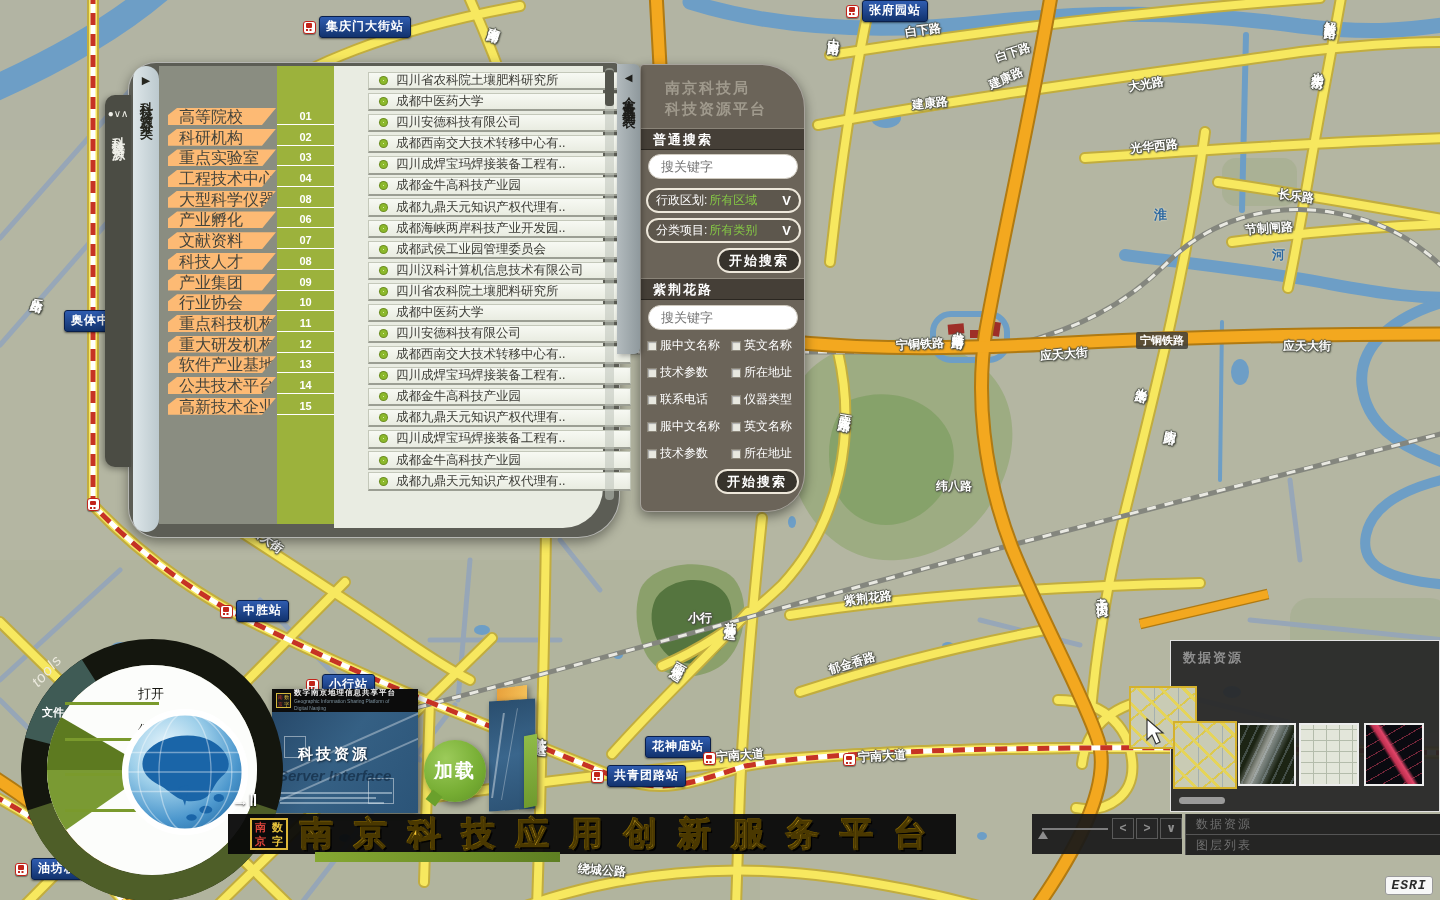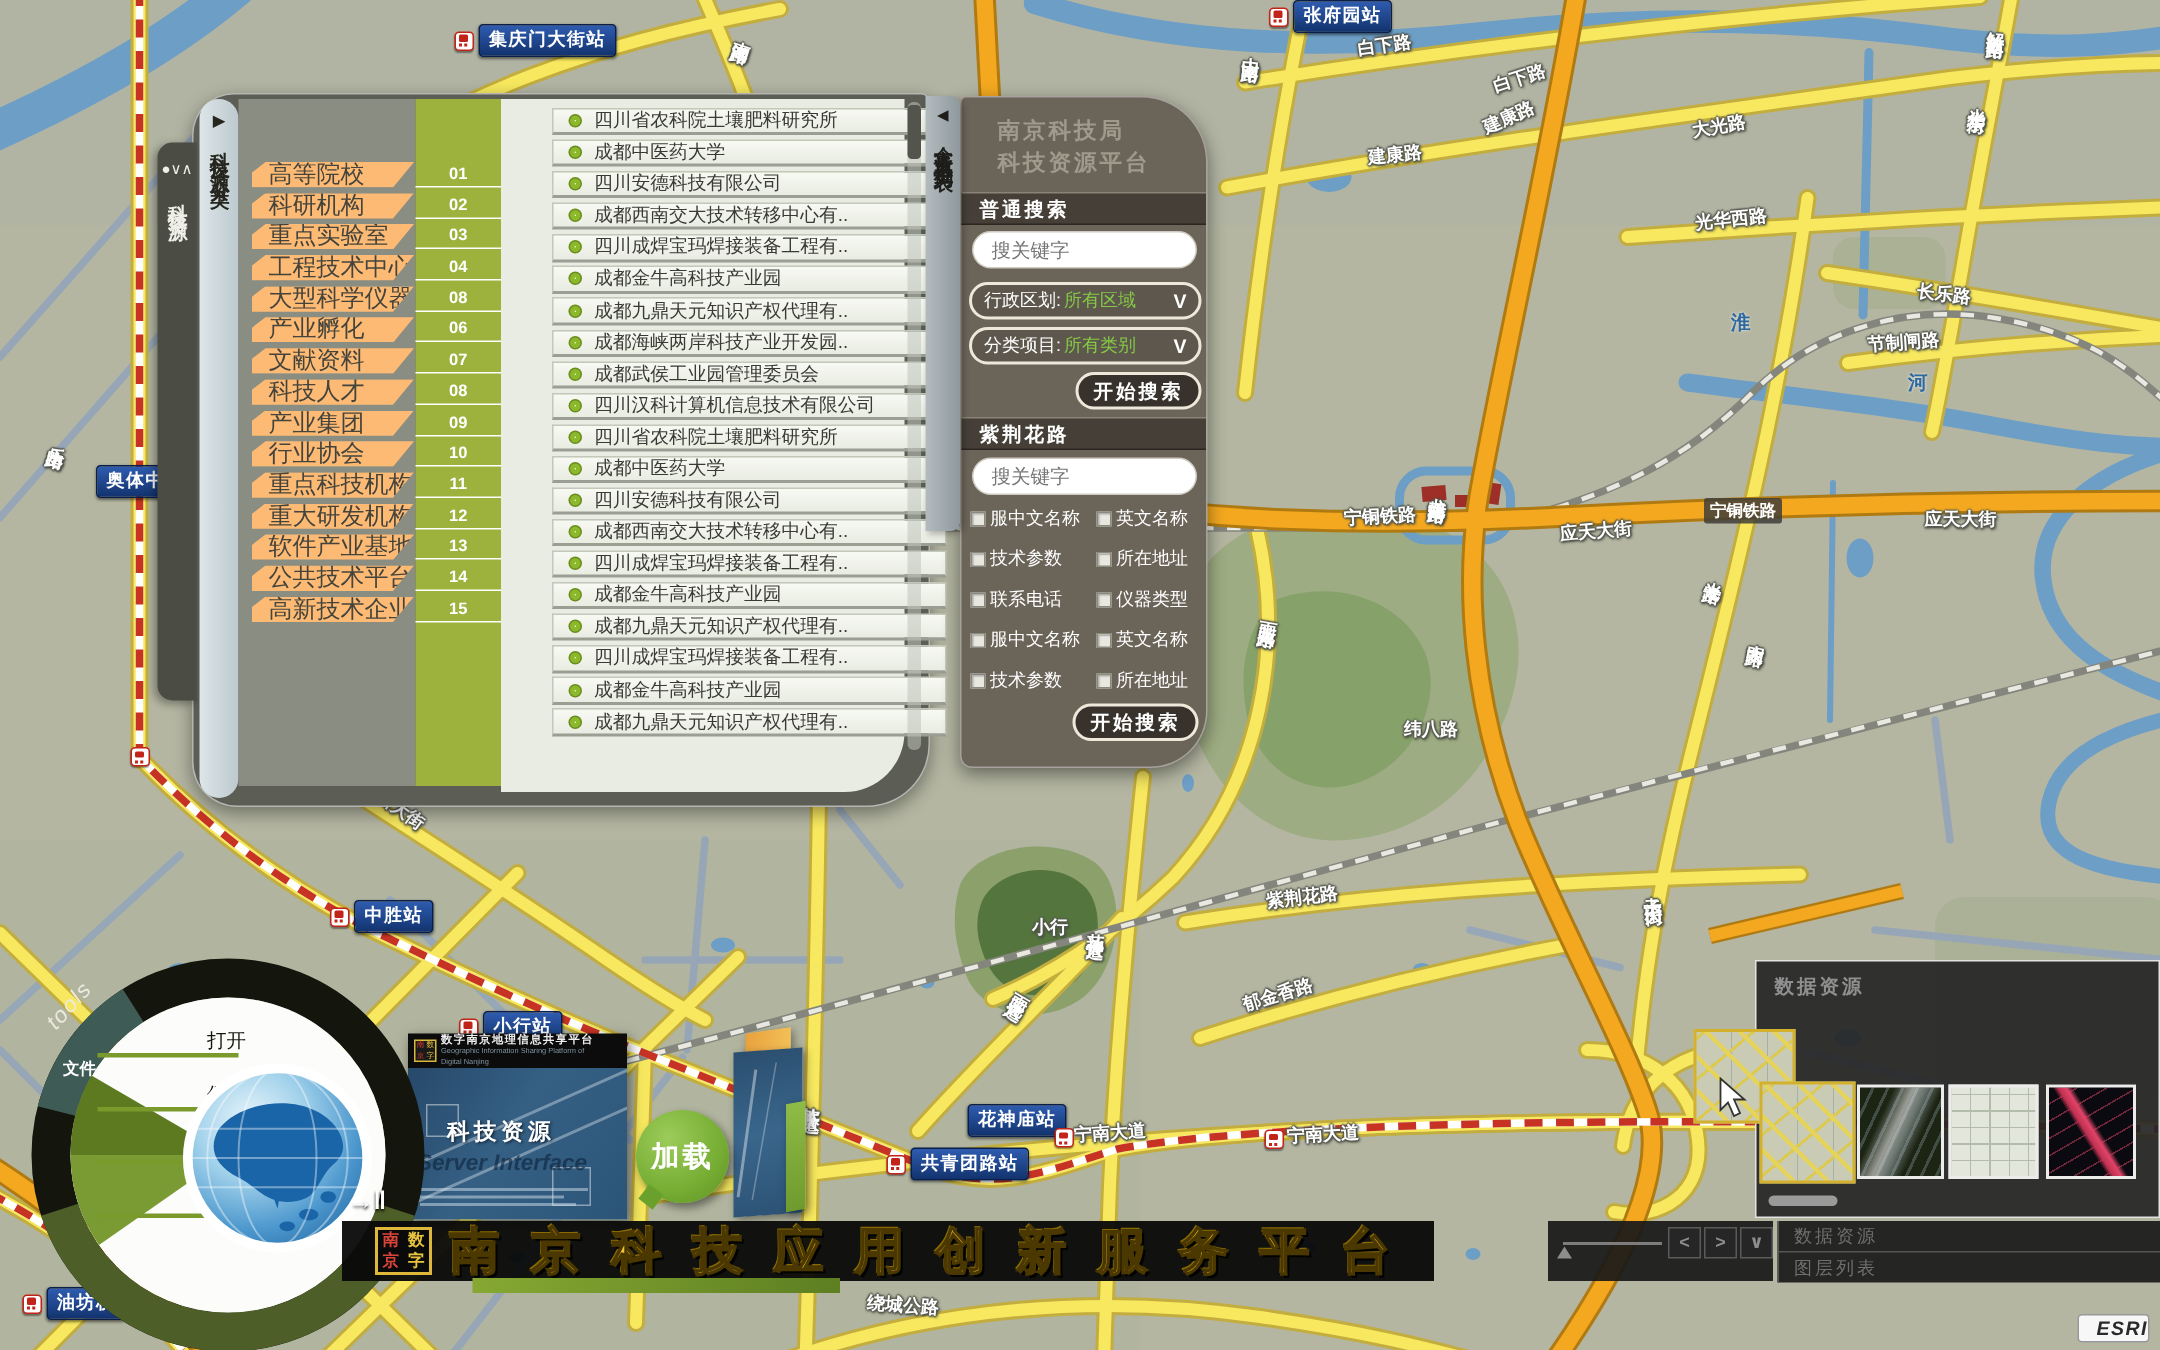--- a/index.html
+++ b/index.html
@@ -163,21 +163,21 @@
   #platform-bar{position:absolute;left:1185px;top:814px;width:255px;height:41px;background:rgba(30,30,30,.95);
       z-index:25;display:flex;}
   #pb-title{width:152px;color:#fff;font-size:12.5px;font-weight:bold;display:flex;align-items:center;
       justify-content:center;letter-spacing:.5px;}
   #pb-links{flex:1;border-left:1px solid #555;display:flex;flex-direction:column;}
   .pb-link{flex:1;color:#6f6f6f;font-size:12px;display:flex;align-items:center;padding-left:10px;
       letter-spacing:2px;cursor:pointer;}
   .pb-link:first-child{border-bottom:1px solid #555;}
   #esri-logo{position:absolute;left:1385px;top:876px;width:48px;height:19px;background:#f7f7f7;border:1px solid #999;
       border-radius:3px;z-index:22;color:#2a2a2a;font-weight:bold;font-style:italic;font-size:13px;
-      text-align:right;line-height:17px;letter-spacing:1px;}
+      text-align:center;line-height:17px;letter-spacing:1px;font-family:Liberation Mono, monospace;}
   #cursor{position:absolute;left:1146px;top:718px;z-index:50;pointer-events:none;}
 </style>
 </head>
 <body>
 
 <div id="stage">
 
   <div id="map-canvas">
     <svg width="1440" height="900" viewBox="0 0 1440 900">
       <defs>

